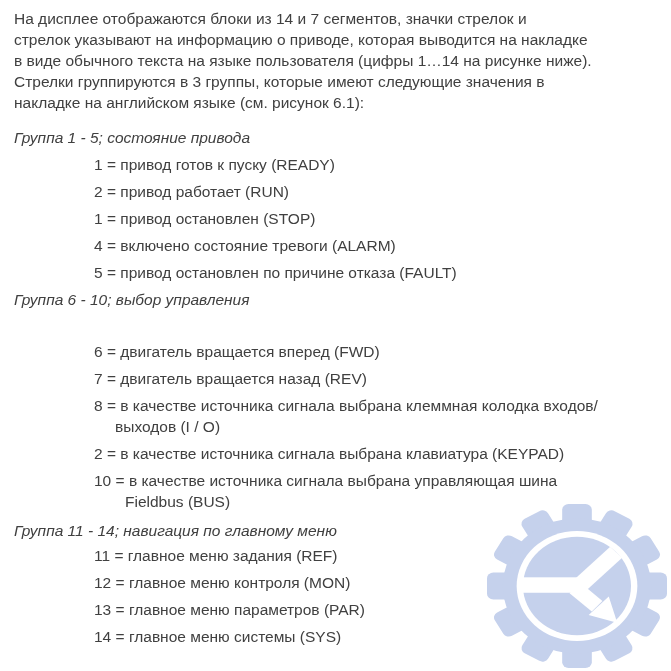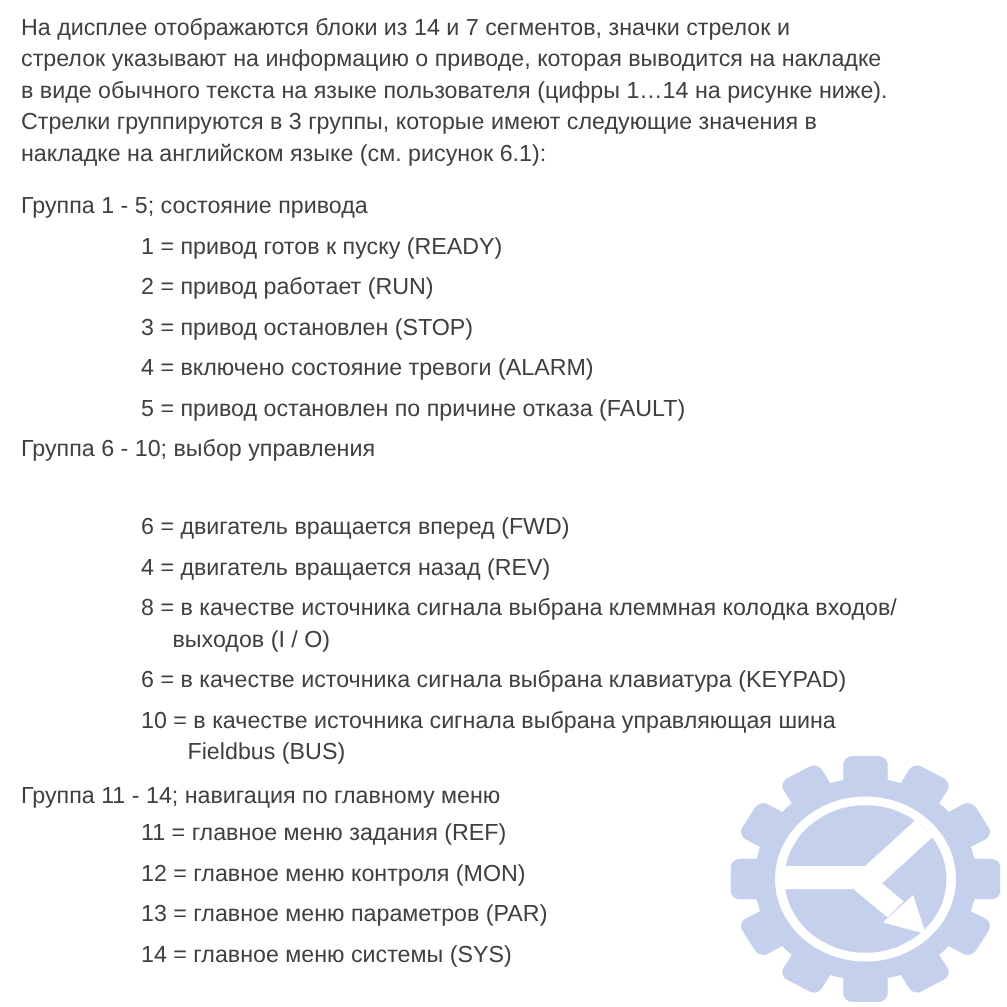--- a/index.html
+++ b/index.html
@@ -22,21 +22,21 @@
     left: 487px; top: 504px;
     color: #c5d1ec;
     z-index: 0;
   }
   .content { position: relative; z-index: 1; }
   .ln, .l1, .l2, .heading {
     white-space: nowrap;
     line-height: 21px;
     height: 21px;
   }
-  .heading { }
+  .heading { font-style: italic; }
   .h1 { margin-top: 14px; }
   .h2 { margin-top: 6px; }
   .h3 { margin-top: 8px; }
   .item { margin-top: 6px; }
   .item.gap { margin-top: 31px; }
   .item.tight { margin-top: 4px; }
   .l1 { margin-left: 80px; }
   .l2 { margin-left: 101px; }
   .l2.deep { margin-left: 111px; }
 </style>
@@ -83,44 +83,44 @@
 
     <div>
       <div class="heading h1">Группа 1 - 5; состояние привода</div>
       <div class="item">
         <div class="l1">1 = привод готов к пуску (READY)</div>
       </div>
       <div class="item">
         <div class="l1">2 = привод работает (RUN)</div>
       </div>
       <div class="item">
-        <div class="l1">3 = привод остановлен (STOP)</div>
+        <div class="l1">1 = привод остановлен (STOP)</div>
       </div>
       <div class="item">
         <div class="l1">4 = включено состояние тревоги (ALARM)</div>
       </div>
       <div class="item">
         <div class="l1">5 = привод остановлен по причине отказа (FAULT)</div>
       </div>
     </div>
 
     <div>
       <div class="heading h2">Группа 6 - 10; выбор управления</div>
       <div class="item gap">
         <div class="l1">6 = двигатель вращается вперед (FWD)</div>
       </div>
       <div class="item">
-        <div class="l1">4 = двигатель вращается назад (REV)</div>
+        <div class="l1">7 = двигатель вращается назад (REV)</div>
       </div>
       <div class="item">
         <div class="l1">8 = в качестве источника сигнала выбрана клеммная колодка входов/</div>
         <div class="l2">выходов (I / O)</div>
       </div>
       <div class="item">
-        <div class="l1">6 = в качестве источника сигнала выбрана клавиатура (KEYPAD)</div>
+        <div class="l1">2 = в качестве источника сигнала выбрана клавиатура (KEYPAD)</div>
       </div>
       <div class="item">
         <div class="l1">10 = в качестве источника сигнала выбрана управляющая шина</div>
         <div class="l2 deep">Fieldbus (BUS)</div>
       </div>
     </div>
 
     <div>
       <div class="heading h3">Группа 11 - 14; навигация по главному меню</div>
       <div class="item tight">

